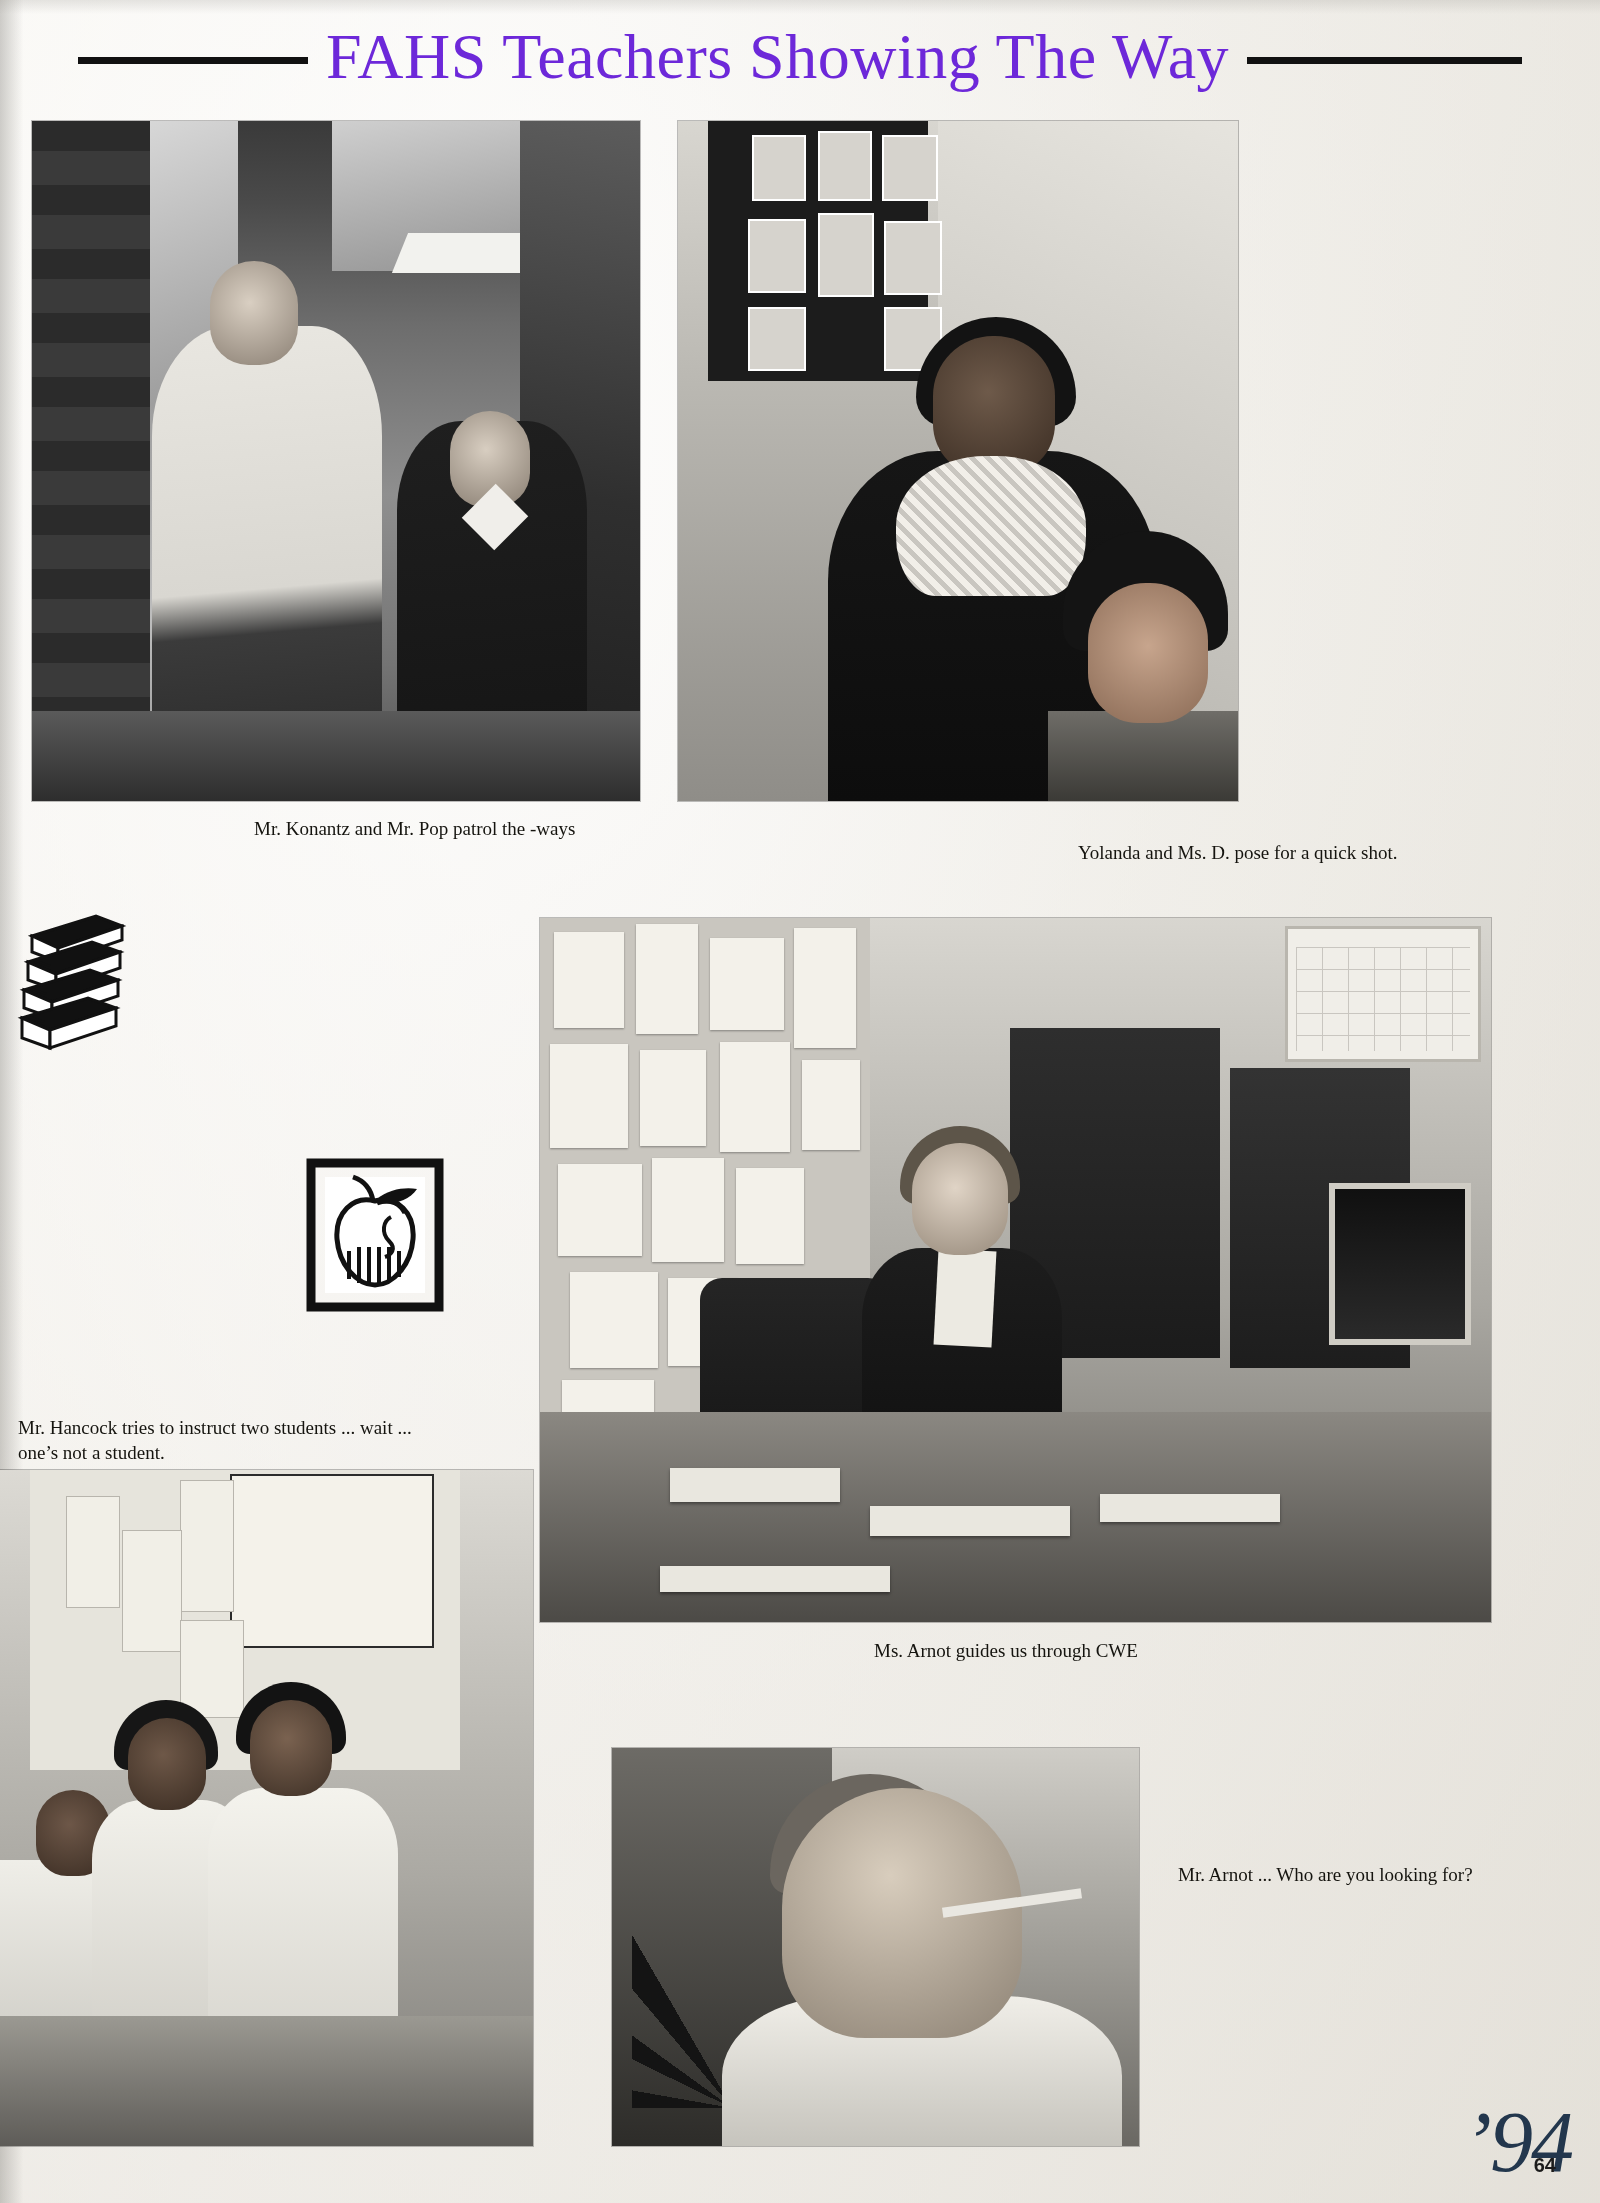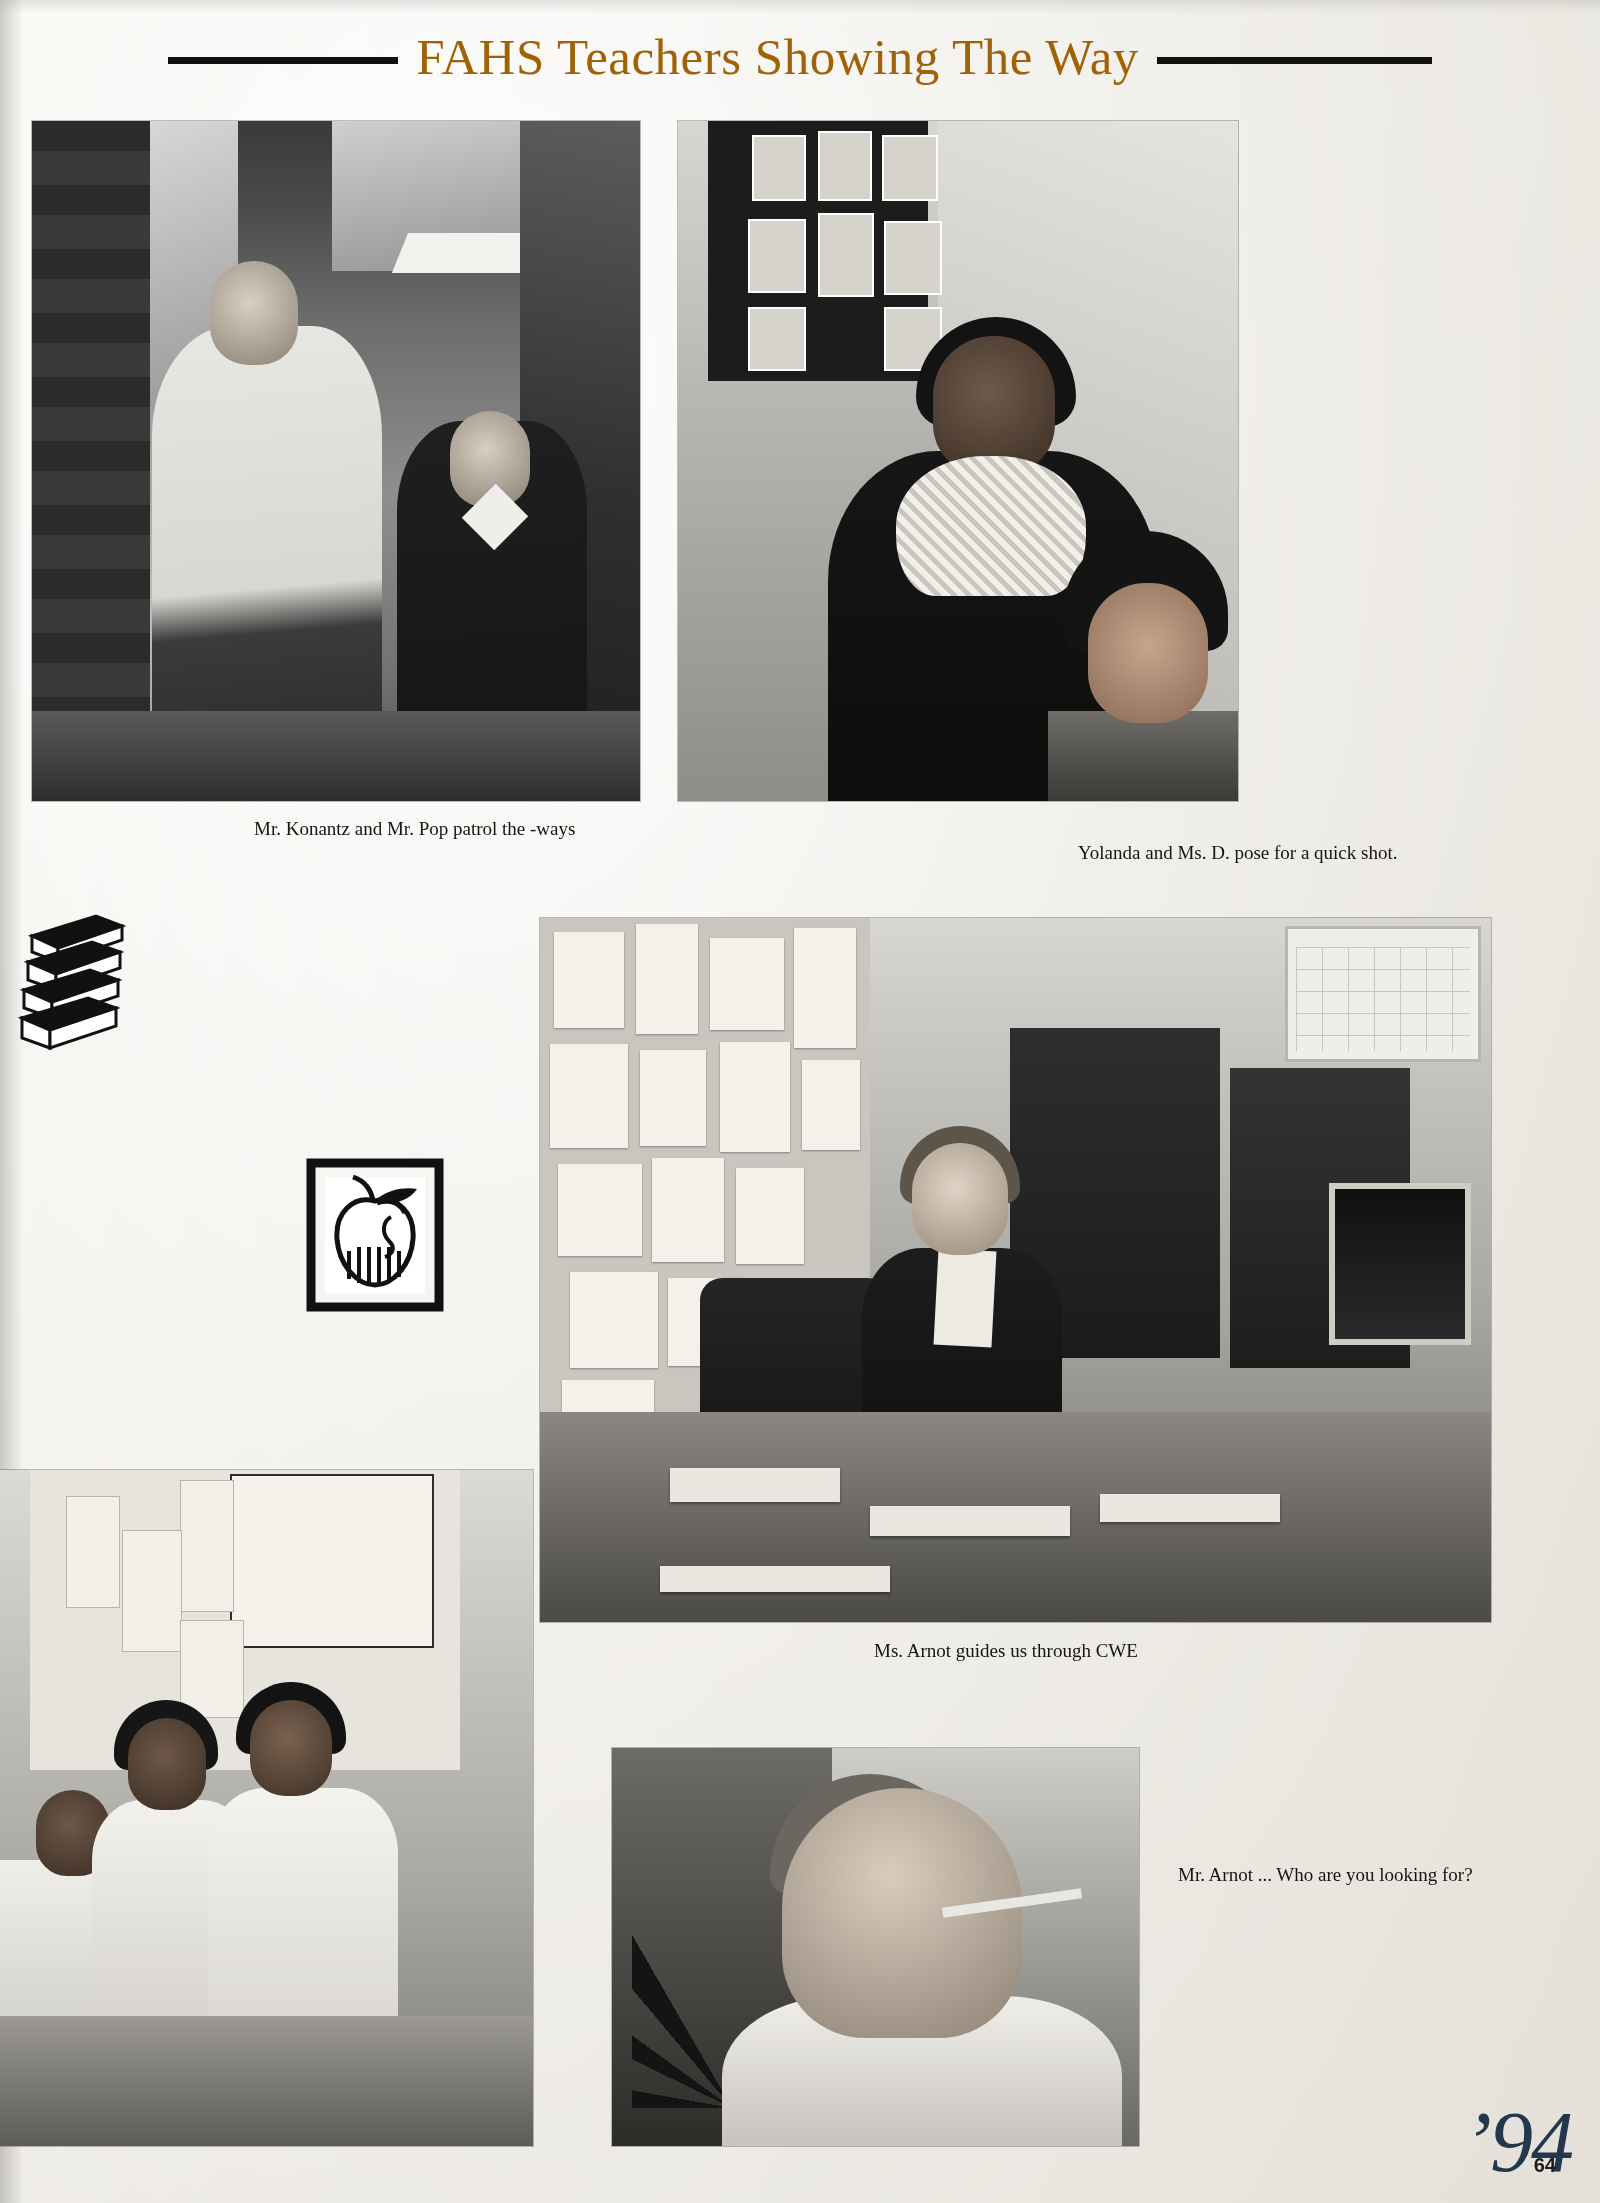--- a/index.html
+++ b/index.html
@@ -58,23 +58,23 @@
     margin-right: 18px;
     margin-top: 6px;
   }
   .rule-right {
     width: 275px;
     margin-left: 18px;
     margin-top: 6px;
   }
   .header-title {
     font-family: "Liberation Serif", serif;
-    font-size: 51px;
+    font-size: 64px;
     letter-spacing: 0.5px;
-    color: #a16207;
+    color: #6d28d9;
     white-space: nowrap;
     font-weight: 400;
   }
 
   
   .photo {
     position: absolute;
     overflow: hidden;
     background: #9a9a9a;
     box-shadow: 0 0 0 1px rgba(0,0,0,0.25);
@@ -542,20 +542,21 @@
     <div class="man-body"></div>
     <div class="man-head"></div>
     <div class="w1-body"></div>
     <div class="w1-hair"></div>
     <div class="w1-head"></div>
     <div class="w2-body"></div>
     <div class="w2-hair"></div>
     <div class="w2-head"></div>
     <div class="table"></div>
   </div>
+  <div class="caption" id="cap-hancock">Mr. Hancock tries to instruct two students ... wait ... one’s not a student.</div>
 
   <div class="photo" id="photo-smith">
     <div class="bg-dark"></div>
     <div class="plant"></div>
     <div class="body"></div>
     <div class="hair"></div>
     <div class="head"></div>
     <div class="glasses"></div>
   </div>
   <div class="caption" id="cap-smith">Mr. Arnot ... Who are you looking for?</div>

